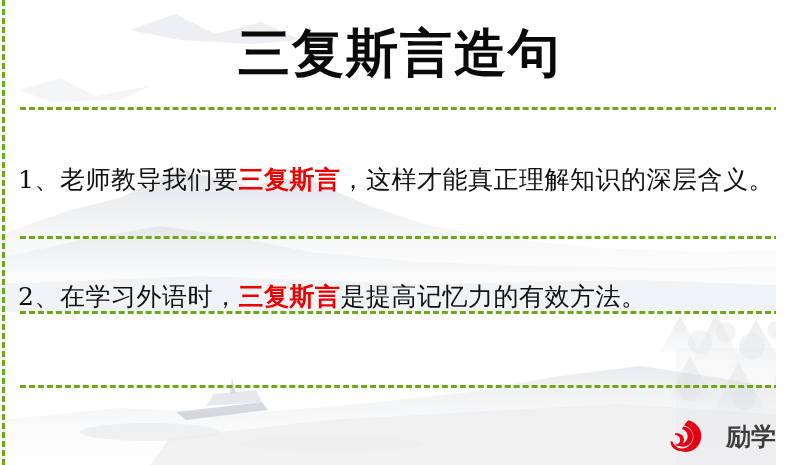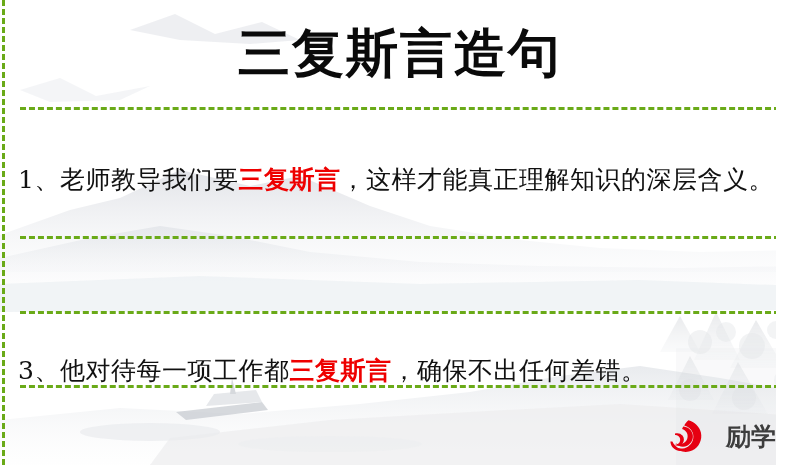--- a/index.html
+++ b/index.html
@@ -193,22 +193,22 @@
 
   <div class="sep sep-1"></div>
   <div class="sep sep-2"></div>
   <div class="sep sep-3"></div>
   <div class="sep sep-4"></div>
 
   <div class="title">三复斯言造句</div>
 
   <p class="sentence s1"><span>1、</span><span>老师教导我们要</span><span class="kw">三复斯言</span><span>，这样才能真正理解知识的深层含义。</span></p>
 
-
-  <p class="sentence s3"><span>3、</span><span>他对待每一项工作都</span><span class="kw">三复斯言</span><span>，确保不出任何差错。</span></p>
+  <p class="sentence s2"><span>2、</span><span>在学习外语时，</span><span class="kw">三复斯言</span><span>是提高记忆力的有效方法。</span></p>
+
 
   <div class="logo">
     <svg class="logo-mark" viewBox="0 0 40 40">
       <path d="M22.5 3.2c6.0 1.4 11.0 6.3 12.4 12.3 1.7 7.3-2.0 14.9-8.8 18.1-6.2 2.9-13.8 1.2-18.1-4.0 4.2 2.6 9.7 2.7 13.9 0.1 4.7-2.9 6.7-9.0 4.7-14.1-1.4-3.6-4.6-6.3-8.4-7.1 1.4-2.6 2.6-4.0 4.3-5.3z" fill="#e60012"></path>
       <path d="M17.2 9.5c4.4 0.2 8.3 3.3 9.4 7.6 1.2 4.6-1.1 9.5-5.4 11.6-4.0 2.0-9.0 0.9-11.8-2.5 3.0 1.5 6.8 1.2 9.4-0.9 3.0-2.4 3.7-6.8 1.7-10.0-1.0-1.6-2.6-2.8-4.4-3.3 0.3-0.9 0.7-1.7 1.1-2.5z" fill="#e60012"></path>
       <path d="M9.0 16.6c2.6-1.0 5.7-0.2 7.5 2.0 2.0 2.4 1.9 6.0-0.2 8.3-2.0 2.2-5.4 2.6-7.9 0.9 2.1 0.3 4.2-0.7 5.2-2.5 1.2-2.1 0.6-4.8-1.3-6.2-1.0-0.8-2.2-1.1-3.3-1.0 0-0.5 0-1.0 0-1.5z" fill="#e60012"></path>
       <path d="M6.4 24.6c2.2 4.6 6.5 7.9 11.6 8.7-4.0 1.5-8.7 0.3-11.5-3.0-1.3-1.6-2.0-3.6-2.1-5.7 0.7 0.0 1.4 0.0 2.0 0.0z" fill="#e60012"></path>
     </svg>
     <span class="logo-text">励学网</span>
   </div>

